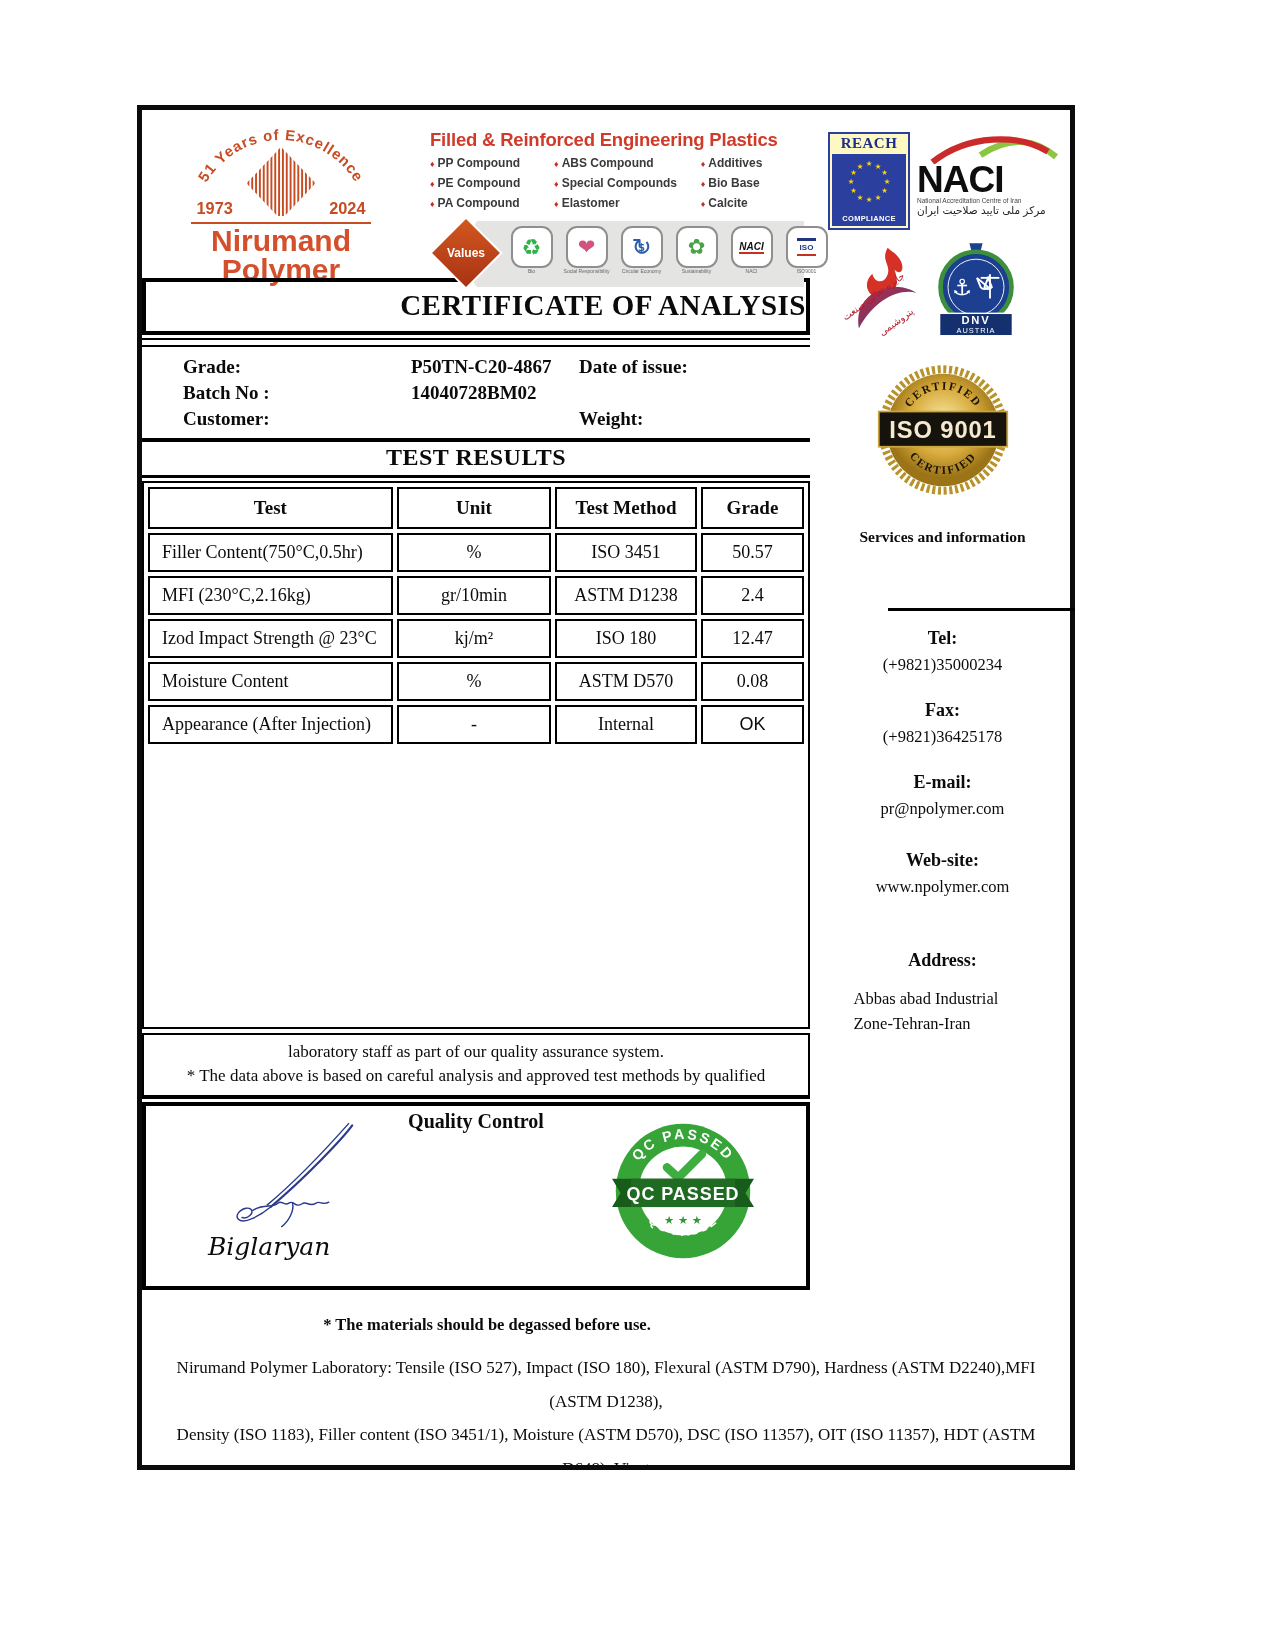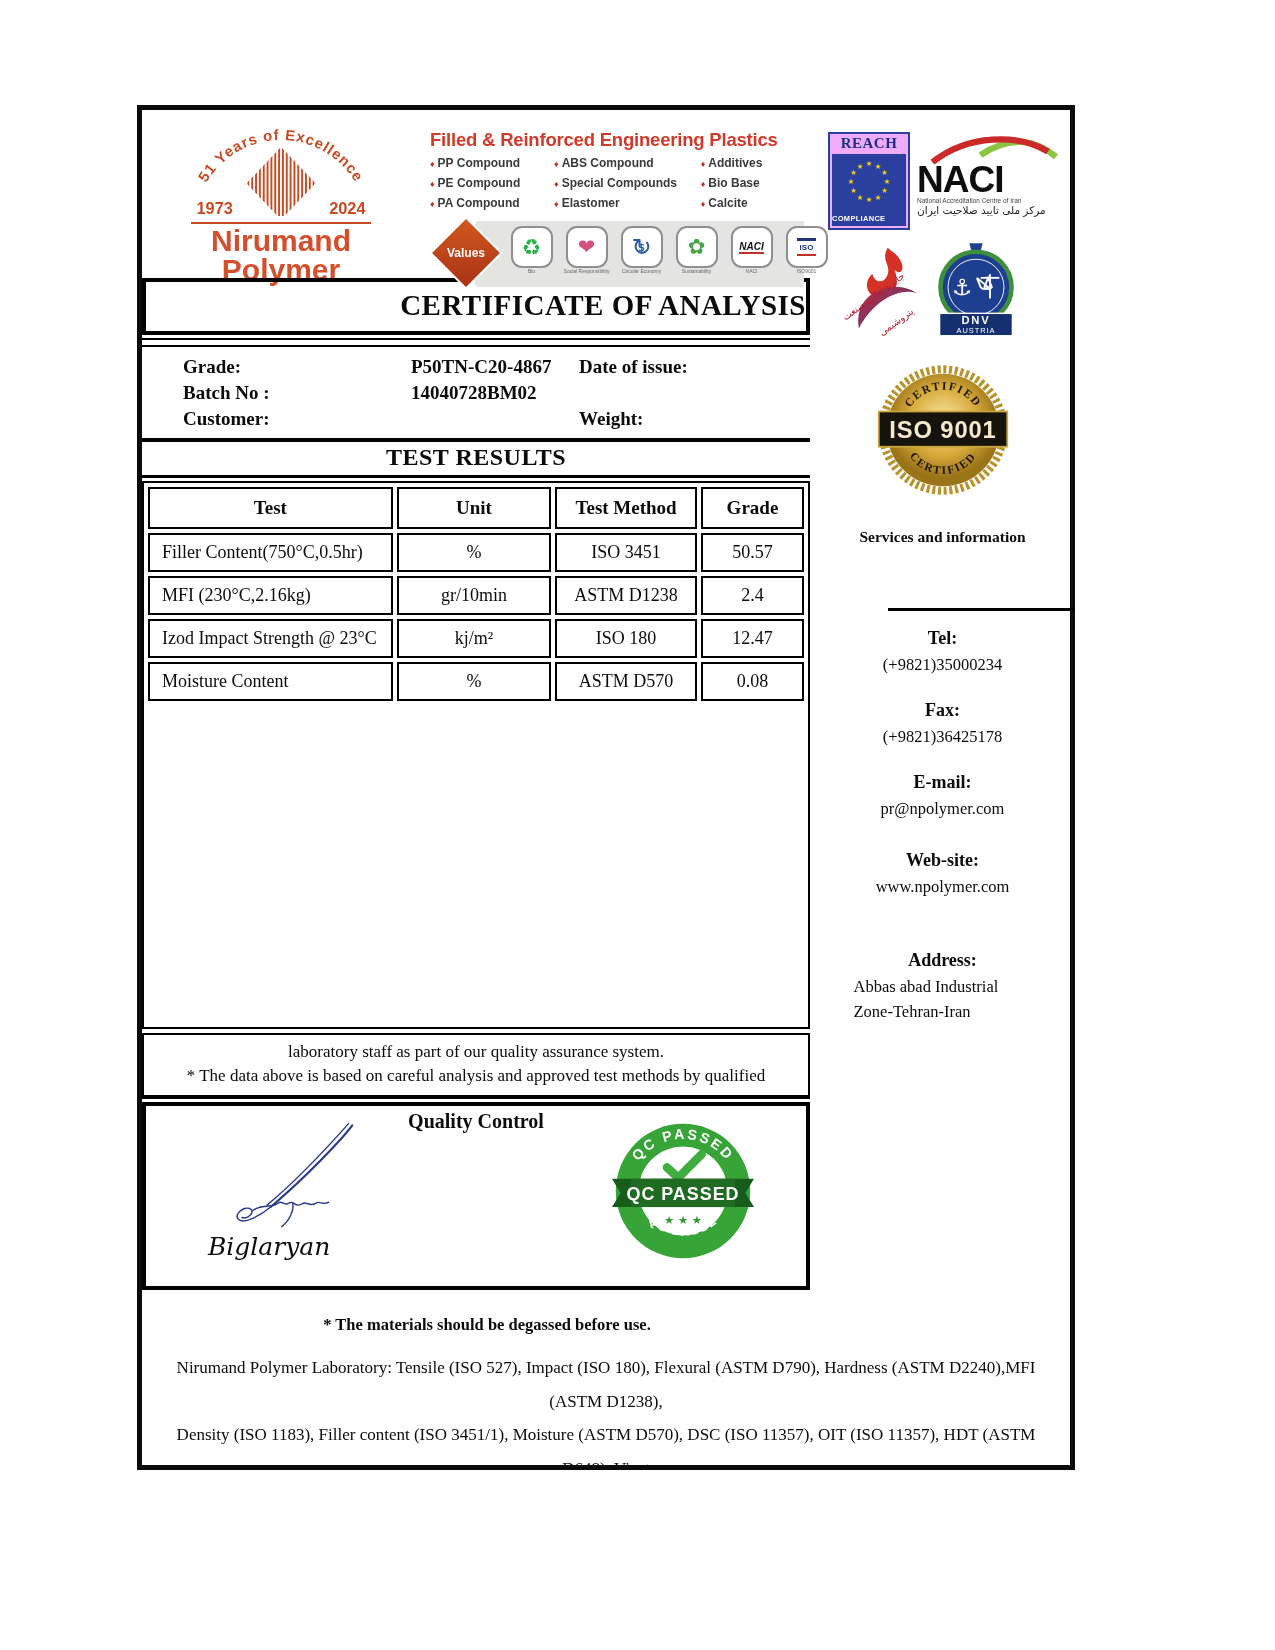--- a/index.html
+++ b/index.html
@@ -69,40 +69,40 @@
   .sig-name{font-style:italic;font-size:25px;margin:-4px 0 0 10px;font-family:"DejaVu Serif",serif;}
   .qc-badge{position:absolute;right:52px;top:14px;}
 
   
   .bottom-section{flex:1;overflow:hidden;padding-top:23px;}
   .degas{width:690px;text-align:center;font-weight:bold;font-size:16.5px;margin-top:2px;}
   .lab{ text-align:center;font-size:17px;margin-top:16px;line-height:33.5px;padding:0 10px;}
 
   
   .sb-row1{display:flex;margin:22px 0 0 18px;gap:7px;align-items:flex-start;}
-  .reach{width:82px;border:2px solid #2b3f9e;box-sizing:border-box;background:#f0abfc;}
+  .reach{width:82px;border:2px solid #2b3f9e;box-sizing:border-box;background:#fef9c3;}
   .reach-title{color:#1b2f8a;font-weight:bold;font-size:15px;text-align:center;padding:1px 0 0;letter-spacing:0.5px;}
   .reach-blue{background:#2b3f9e;margin:2px;}
-  .reach-sub{color:#fff;font-size:7.5px;font-weight:bold;
+  .reach-sub{color:#fff;font-size:7.5px;text-align:center;font-weight:bold;
              font-family:"Liberation Sans",sans-serif;padding:0 0 3px;letter-spacing:0.3px;}
   .naci{width:158px;text-align:left;}
   .naci-word{font-family:"Liberation Sans","DejaVu Sans",sans-serif;font-weight:900;font-size:37px;
              line-height:32px;color:#0d0d0d;letter-spacing:-1px;margin-top:-4px;}
   .naci-sub{font-size:6.5px;color:#444;font-family:"Liberation Sans",sans-serif;margin-top:1px;}
   .naci-fa{font-size:10.5px;direction:rtl;text-align:left;color:#222;font-family:"DejaVu Sans",sans-serif;}
   .sb-row2{display:flex;margin:10px 0 0 22px;align-items:flex-start;}
   .iso-badge{display:block;margin:24px auto 0;}
   .services{text-align:center;font-size:15.5px;font-weight:bold;margin-top:32px;}
   .sb-line{border-top:3px solid #000;margin:62px 0 14px 78px;}
   .contact{text-align:center;margin-bottom:20px;}
   .c-label{font-weight:bold;font-size:18px;line-height:27px;}
   .c-val{font-size:16.5px;line-height:25px;}
   .contact.web{margin-top:26px;}
   .contact.addr{margin-top:48px;}
-  .addr-lines{width:178px;margin:0 auto;text-align:left;}
+  .addr-lines{width:178px;margin:12px auto;text-align:left;}
 </style>
 </head>
 <body>
 
 <div class="page">
   <div class="doc">
 
     <div class="main-row">
 
       <div class="left-col">
@@ -272,20 +272,26 @@
               <td>kj/m²</td>
               <td>ISO 180</td>
               <td>12.47</td>
             </tr>
             <tr>
               <td class="tname">Moisture Content</td>
               <td>%</td>
               <td>ASTM D570</td>
               <td>0.08</td>
             </tr>
+            <tr>
+              <td class="tname">Appearance (After Injection)</td>
+              <td>-</td>
+              <td>Internal</td>
+              <td class="sans">OK</td>
+            </tr>
           </tbody>
             </table>
         </div>
 
         <div class="footnote-box">
           <div>laboratory staff as part of our quality assurance system.</div>
           <div>* The data  above is based on careful analysis and approved test methods by qualified</div>
         </div>
 
         <div class="qc-box">

